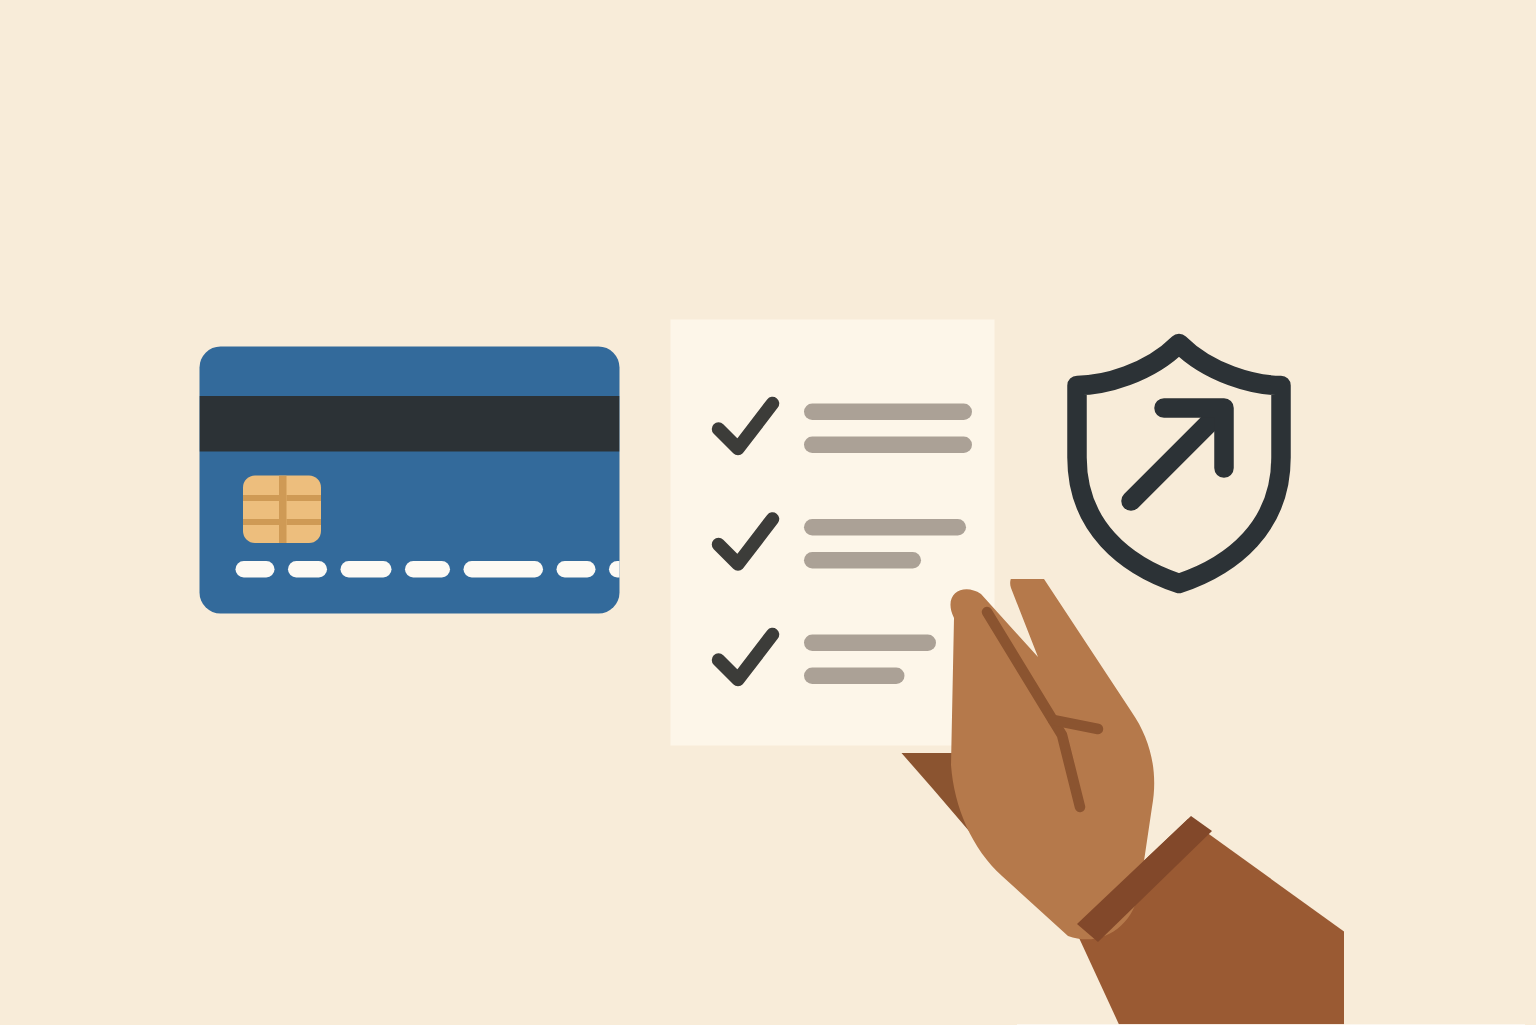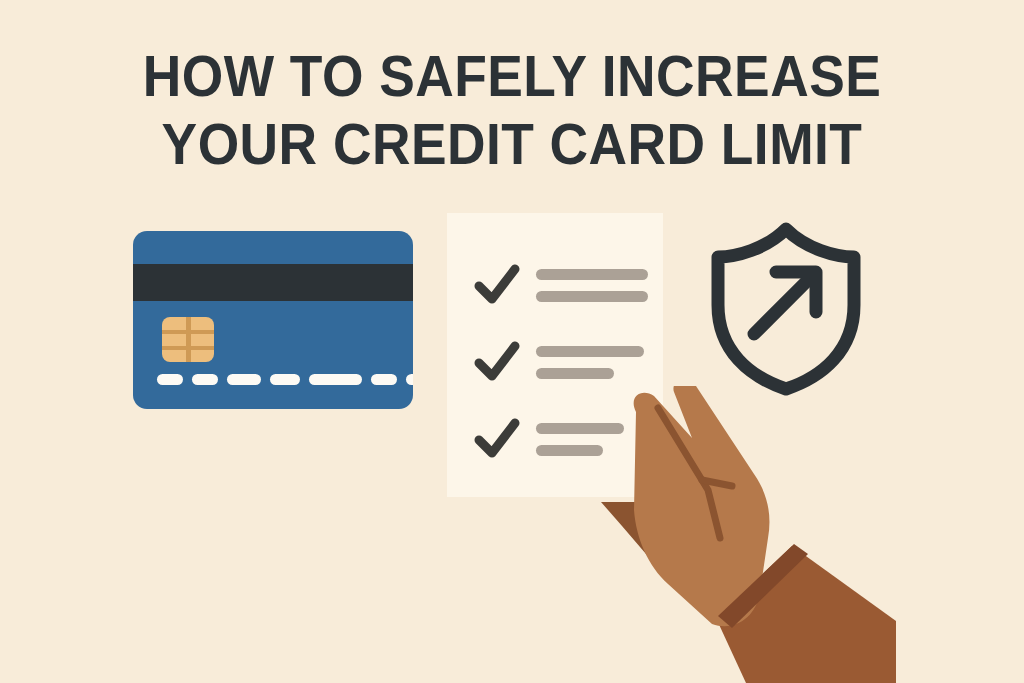--- a/index.html
+++ b/index.html
@@ -168,24 +168,20 @@
     top: 386px;
     width: 300px;
     height: 297px;
   }
 </style>
 </head>
 <body>
 
 <div id="canvas">
 
-  <div class="title-block">
-    <span class="title-line">HOW TO SAFELY INCREASE</span>
-    <span class="title-line">YOUR CREDIT CARD LIMIT</span>
-  </div>
 
   <div class="card">
     <div class="card-stripe"></div>
     <div class="card-chip">
       <div class="chip-line-h1"></div>
       <div class="chip-line-h2"></div>
       <div class="chip-line-v"></div>
       <div class="chip-line-h3"></div>
       <div class="chip-line-h4"></div>
     </div>

